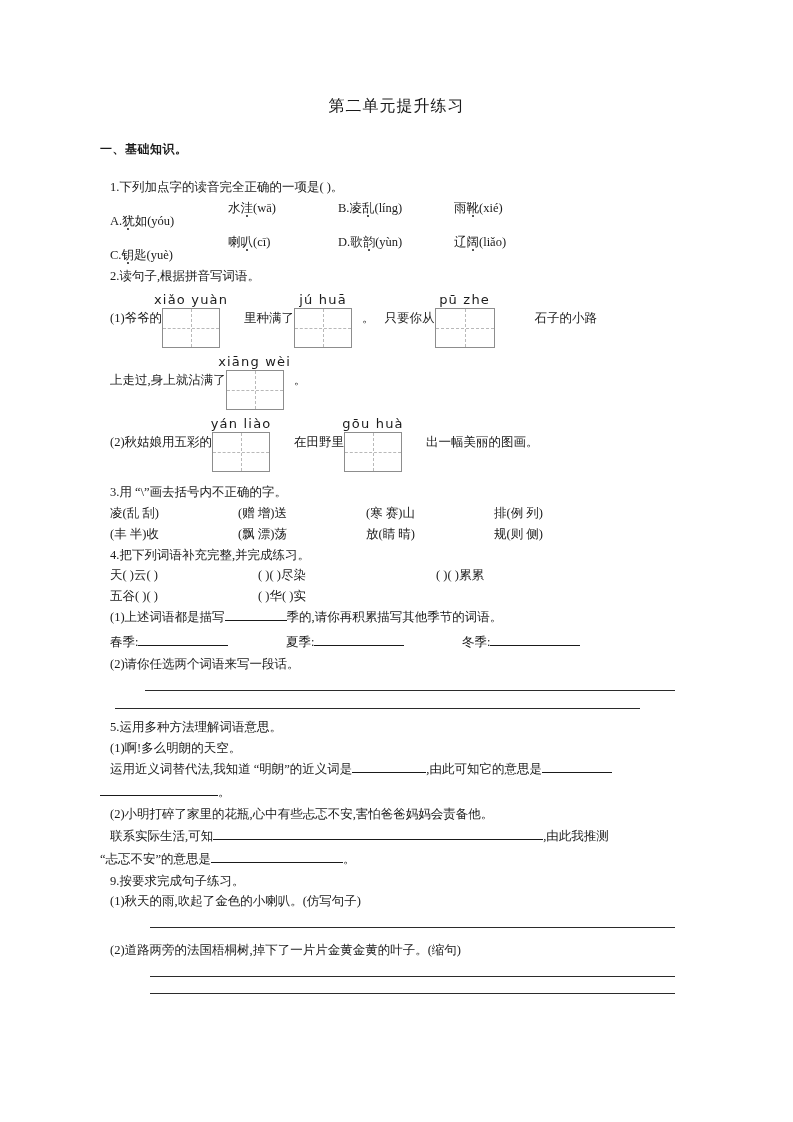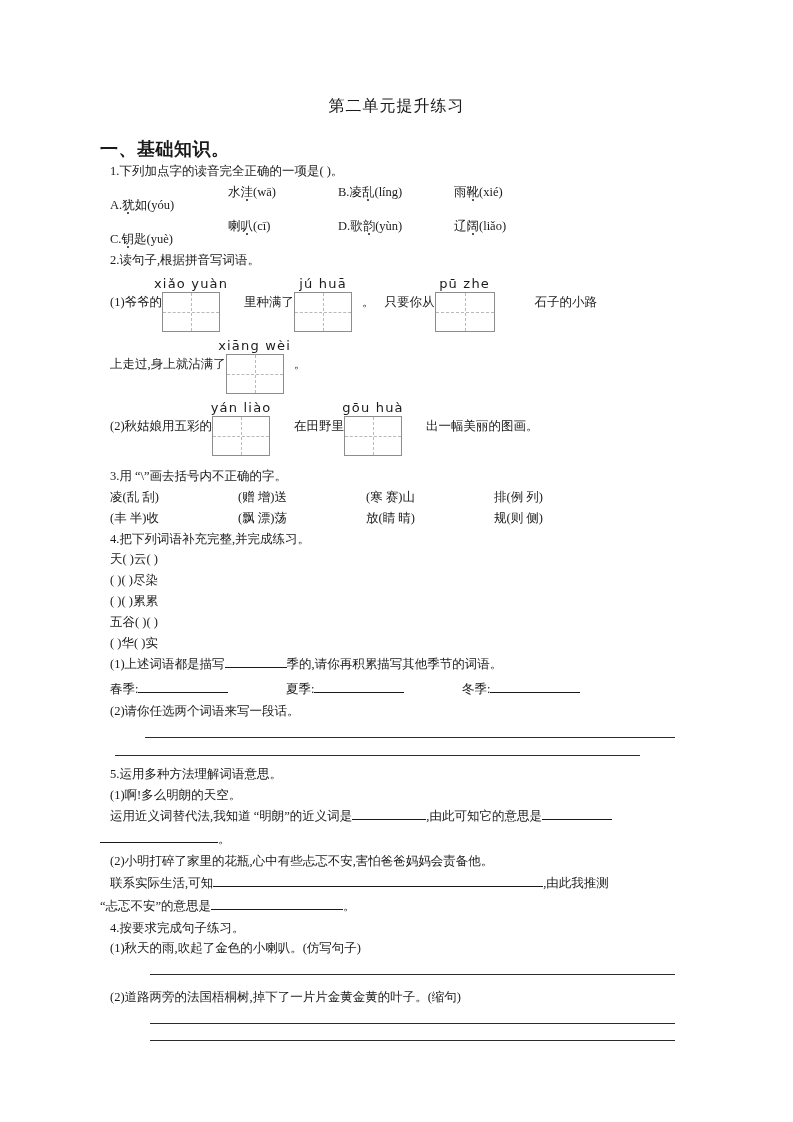--- a/index.html
+++ b/index.html
@@ -32,24 +32,24 @@
   }
   .body-wrap {
     margin-top: 22px;
     padding-left: 110px;
     padding-right: 95px;
     font-size: 12.5px;
     line-height: 20px;
   }
   .section-head {
     font-weight: bold;
-    font-size: 18px;
+    font-size: 12px;
     margin-left: -10px;
     letter-spacing: 0.5px;
-    margin-bottom: 2px;
+    margin-bottom: 18px;
   }
   .q-line {
     white-space: nowrap;
     line-height: 20.5px;
   }
   .opt-row {
     display: flex;
     line-height: 21px;
     white-space: nowrap;
   }
@@ -135,21 +135,20 @@
     white-space: nowrap;
     line-height: 21px;
   }
   .ch-cell { width: 128px; }
 
   
   .idm-row {
     display: flex;
     white-space: nowrap;
     line-height: 21px;
-    flex-direction: column;
   }
   .idm-a { width: 148px; }
   .idm-b { width: 178px; }
   .idm-c { width: 150px; }
 
   .blank {
     display: inline-block;
     border-bottom: 1px solid #1a1a1a;
     vertical-align: baseline;
   }
@@ -315,21 +314,21 @@
 
     <div class="q-line">5.运用多种方法理解词语意思。</div>
     <div class="q-line">(1)啊!多么明朗的天空。</div>
     <div class="wrap-line"><span>运用近义词替代法,我知道 “明朗”的近义词是</span><span class="blank bl-md"></span><span>,由此可知它的意思是</span><span class="blank bl-70"></span></div>
     <div class="wrap-line2"><span class="blank bl-xl"></span><span>。</span></div>
 
     <div class="q-line">(2)小明打碎了家里的花瓶,心中有些忐忑不安,害怕爸爸妈妈会责备他。</div>
     <div class="wrap-line"><span>联系实际生活,可知</span><span class="blank bl-300"></span><span>,由此我推测</span></div>
     <div class="wrap-line2"><span>“忐忑不安”的意思是</span><span class="blank bl-132"></span><span>。</span></div>
 
-    <div class="q-line">4.按要求完成句子练习。</div>
+    <div class="q-line">9.按要求完成句子练习。</div>
     <div class="q-line">(1)秋天的雨,吹起了金色的小喇叭。(仿写句子)</div>
     <div class="rule rule-q6"></div>
     <div class="q-line" style="margin-top:12px;">(2)道路两旁的法国梧桐树,掉下了一片片金黄金黄的叶子。(缩句)</div>
     <div class="rule rule-q6b"></div>
     <div class="rule rule-q6c"></div>
 
   </div>
 </div>
 
 </body></html>

